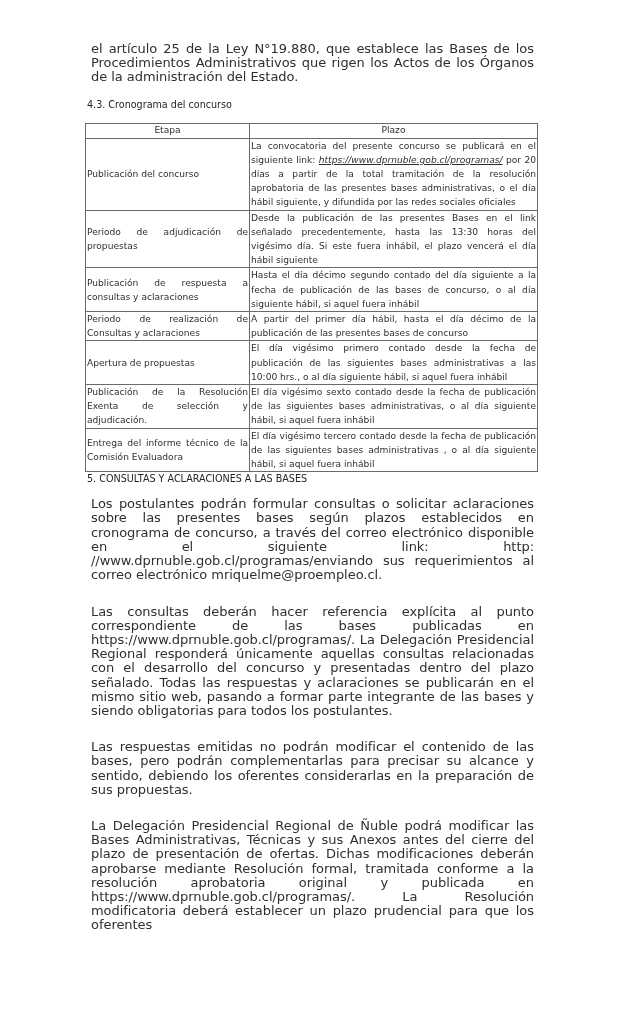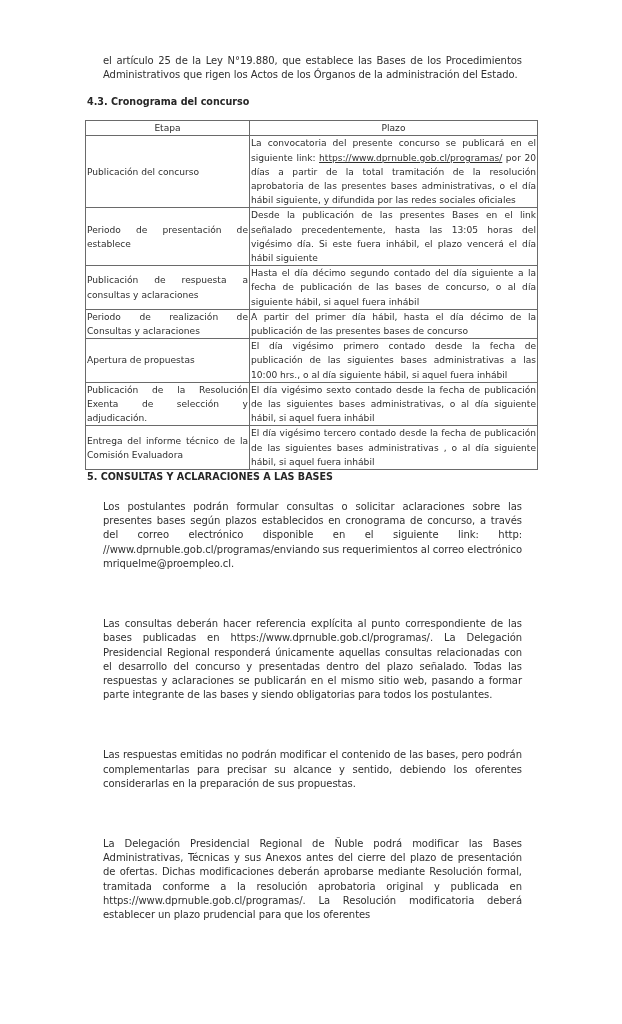--- a/index.html
+++ b/index.html
@@ -15,34 +15,34 @@
     font-family: "DejaVu Sans", "Liberation Sans", sans-serif;
     color: #2f2f2f;
   }
   .page {
     position: absolute;
     left: 87px;
     top: 38px;
     width: 451px;
   }
   .p {
-    font-size: 10px;
+    font-size: 13px;
     line-height: 14.2px;
-    margin: 16px;
+    margin: 4px;
     letter-spacing: -0.05px;
   }
   .just {
     text-align: justify;
   }
   .intro {
     margin-bottom: 13px;
   }
   h3.section {
     font-size: 9.6px;
-    font-weight: bold;
+    font-weight: normal;
     margin: 0 0 11px 0;
     line-height: 14px;
     color: #262626;
   }
   table.crono {
     position: relative;
     left: -2px;
     width: 453px;
     border-collapse: collapse;
     table-layout: fixed;
@@ -66,20 +66,21 @@
     width: 161px;
     text-align: justify;
     text-align-last: left;
   }
   table.crono td.plazo {
     text-align: justify;
     text-align-last: left;
   }
   .link {
     text-decoration: underline;
+    font-style: italic;
   }
   .section5 {
     margin-top: 30px;
   }
   .gap {
     height: 14px;
   }
 </style>
 </head>
 <body>
@@ -96,22 +97,22 @@
         <th style="width:161px">Etapa</th>
         <th>Plazo</th>
       </tr>
     </thead>
     <tbody>
       <tr>
         <td class="etapa">Publicación del concurso</td>
         <td class="plazo"><span>La convocatoria del presente concurso se publicará en el siguiente link: </span><span class="link">https://www.dprnuble.gob.cl/programas/</span><span> por 20 días a partir de la total tramitación de la resolución aprobatoria de las presentes bases administrativas, o el día hábil siguiente, y difundida por las redes sociales oficiales</span></td>
       </tr>
       <tr>
-        <td class="etapa">Periodo de presentación de establece</td>
-        <td class="plazo">Desde la publicación de las presentes Bases en el link señalado precedentemente, hasta las 13:05 horas del vigésimo día. Si este fuera inhábil, el plazo vencerá el día hábil siguiente</td>
+        <td class="etapa">Periodo de adjudicación de propuestas</td>
+        <td class="plazo">Desde la publicación de las presentes Bases en el link señalado precedentemente, hasta las 13:30 horas del vigésimo día. Si este fuera inhábil, el plazo vencerá el día hábil siguiente</td>
       </tr>
       <tr>
         <td class="etapa">Publicación de respuesta a consultas y aclaraciones</td>
         <td class="plazo">Hasta el día décimo segundo contado del día siguiente a la fecha de publicación de las bases de concurso, o al día siguiente hábil, si aquel fuera inhábil</td>
       </tr>
       <tr>
         <td class="etapa">Periodo de realización de Consultas y aclaraciones</td>
         <td class="plazo">A partir del primer día hábil, hasta el día décimo de la publicación de las presentes bases de concurso</td>
       </tr>
       <tr>

